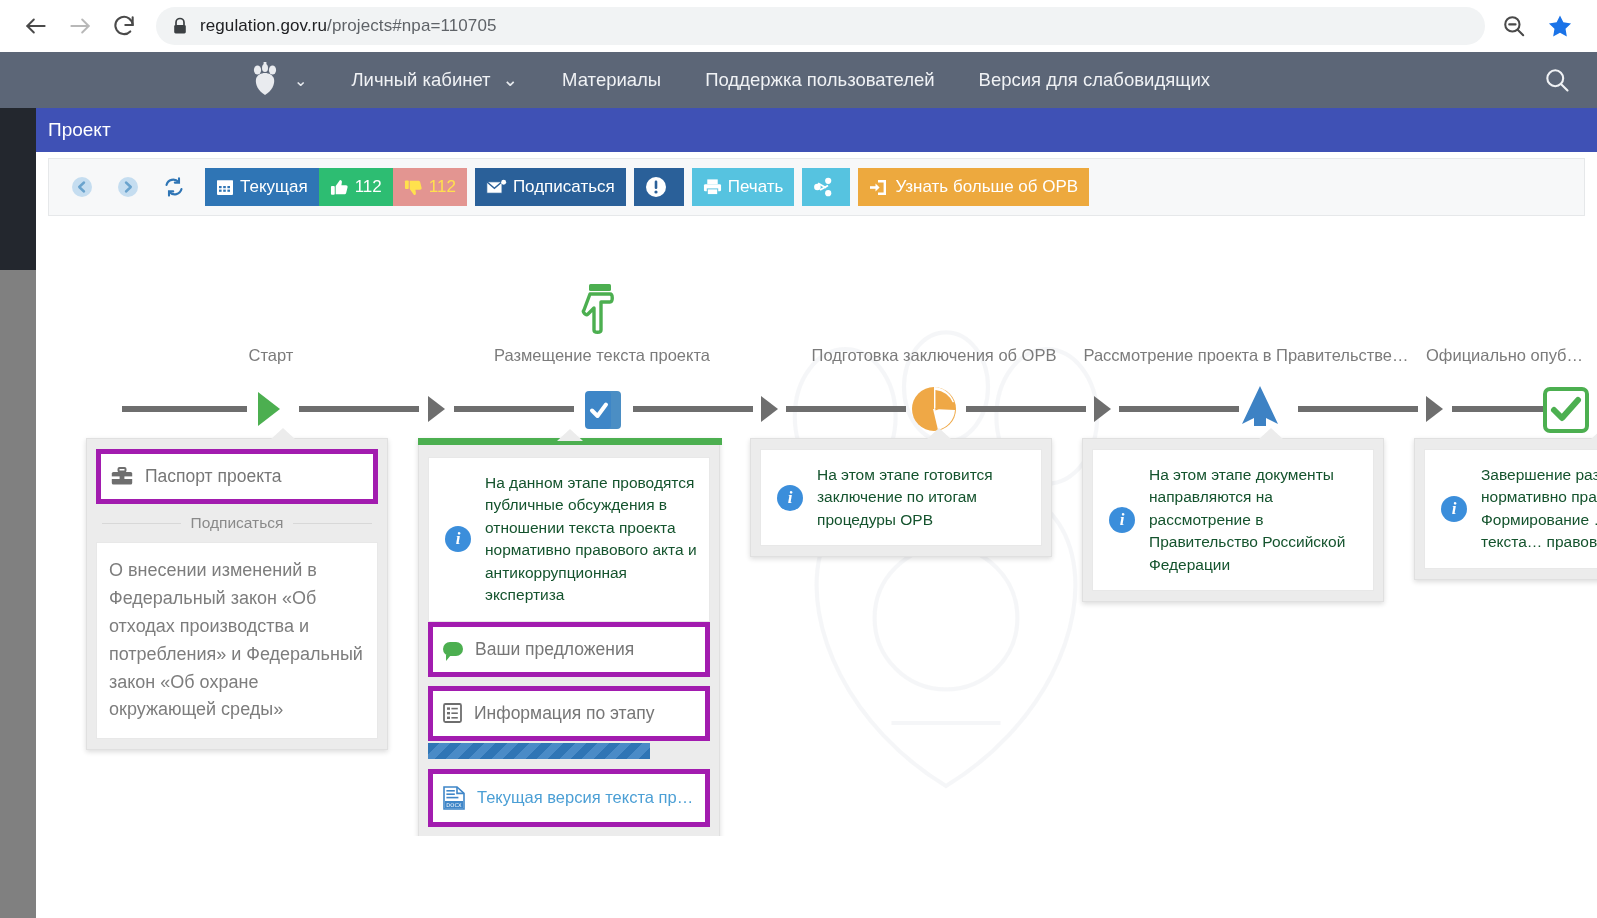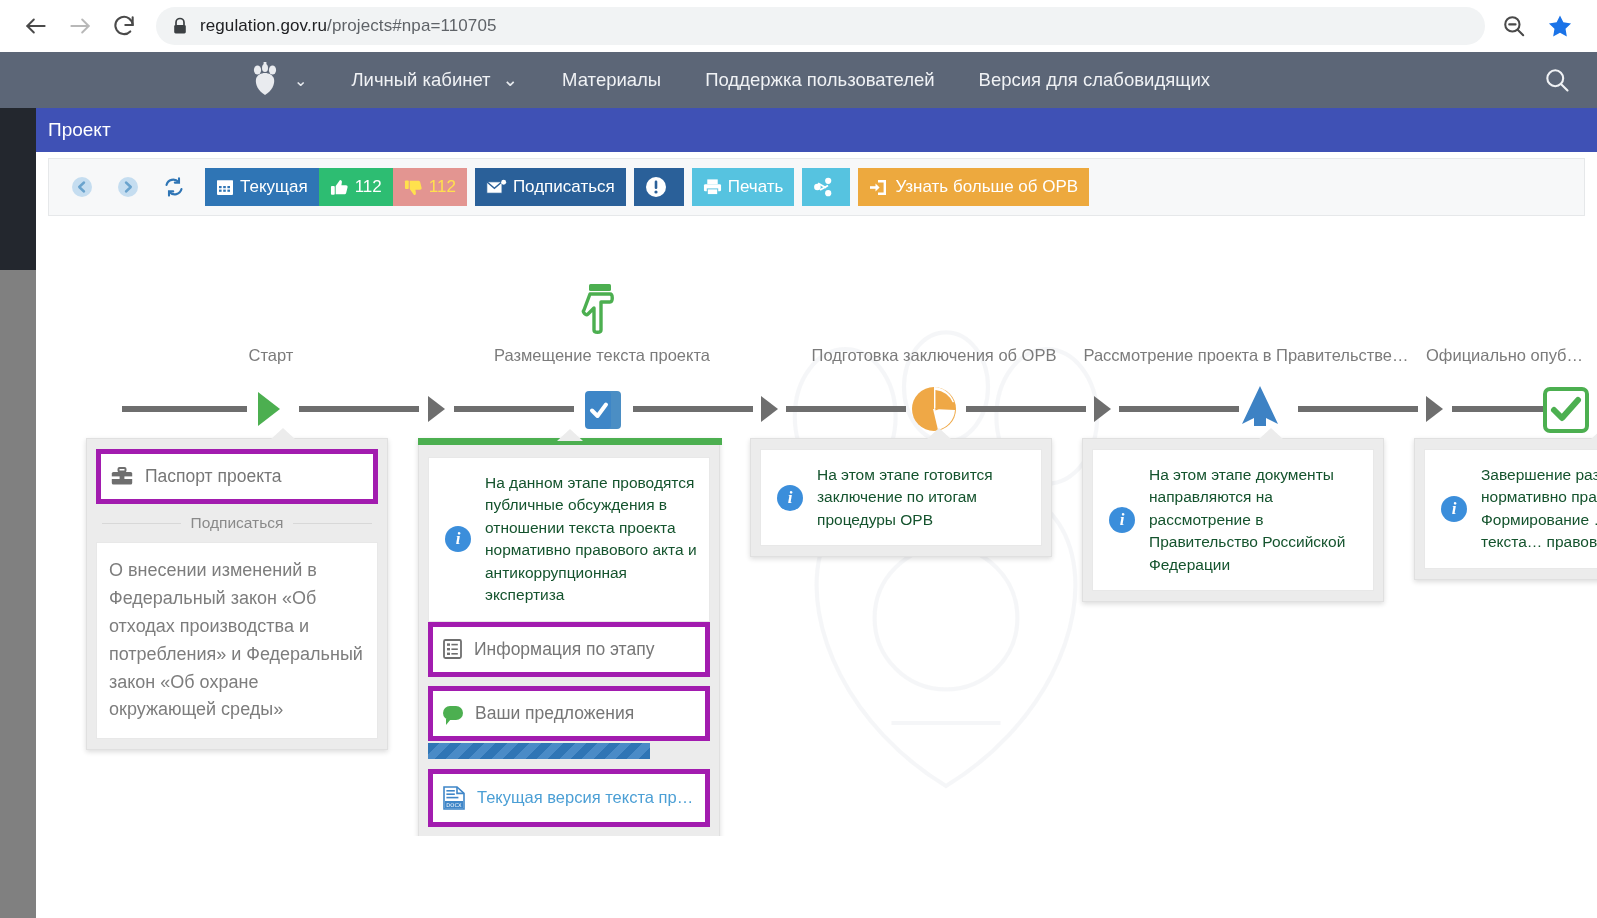--- a/index.html
+++ b/index.html
@@ -454,38 +454,38 @@
       </div>
 
       <div class="card" style="left:382px;top:222px;width:302px;padding-top:14px;">
         <div class="card-topbar" style="width:304px;"></div>
         <div class="card-arrow" style="left:138px;top:-10px;border-bottom-color:#ececec;"></div>
         <div class="inner info-row" style="margin-top:4px;">
           <span class="info-circle">i</span>
           <span class="txt">На данном этапе проводятся публичные обсуждения в отношении текста проекта нормативно правового акта и антикоррупционная экспертиза</span>
         </div>
         <div class="row">
+          <span class="ic chat-ic"></span>
+          <span>Ваши предложения</span>
+        </div>
+        <div class="row">
           <span class="ic">
             <svg width="19" height="20" viewBox="0 0 19 20">
                 <rect x="1" y="1" width="17" height="18" rx="1.4" fill="none" stroke="#6e6e6e" stroke-width="1.8"></rect>
                 <g fill="#6e6e6e">
                   <rect x="4" y="4.4" width="3" height="2.4"></rect>
                   <rect x="8.4" y="4.8" width="6.4" height="1.6"></rect>
                   <rect x="4" y="9" width="3" height="2.4"></rect>
                   <rect x="8.4" y="9.4" width="6.4" height="1.6"></rect>
                   <rect x="4" y="13.6" width="3" height="2.4"></rect>
                   <rect x="8.4" y="14" width="6.4" height="1.6"></rect>
                 </g>
               </svg>
           </span>
           <span>Информация по этапу</span>
-        </div>
-        <div class="row">
-          <span class="ic chat-ic"></span>
-          <span>Ваши предложения</span>
         </div>
         <div class="hatch" style="width:222px;margin-top:2px;"></div>
         <div class="row" style="margin-top:10px;">
           <span class="ic">
             <svg width="22" height="24" viewBox="0 0 22 24">
                 <path d="M1 1h13l7 6.4V23H1z" fill="#ffffff" stroke="#3f86c8" stroke-width="1.6"></path>
                 <path d="M14 1v6.4h7" fill="none" stroke="#3f86c8" stroke-width="1.6"></path>
                 <g fill="#3f86c8">
                   <rect x="3.4" y="4" width="8.4" height="1.6"></rect>
                   <rect x="3.4" y="7.4" width="8.4" height="1.6"></rect>

